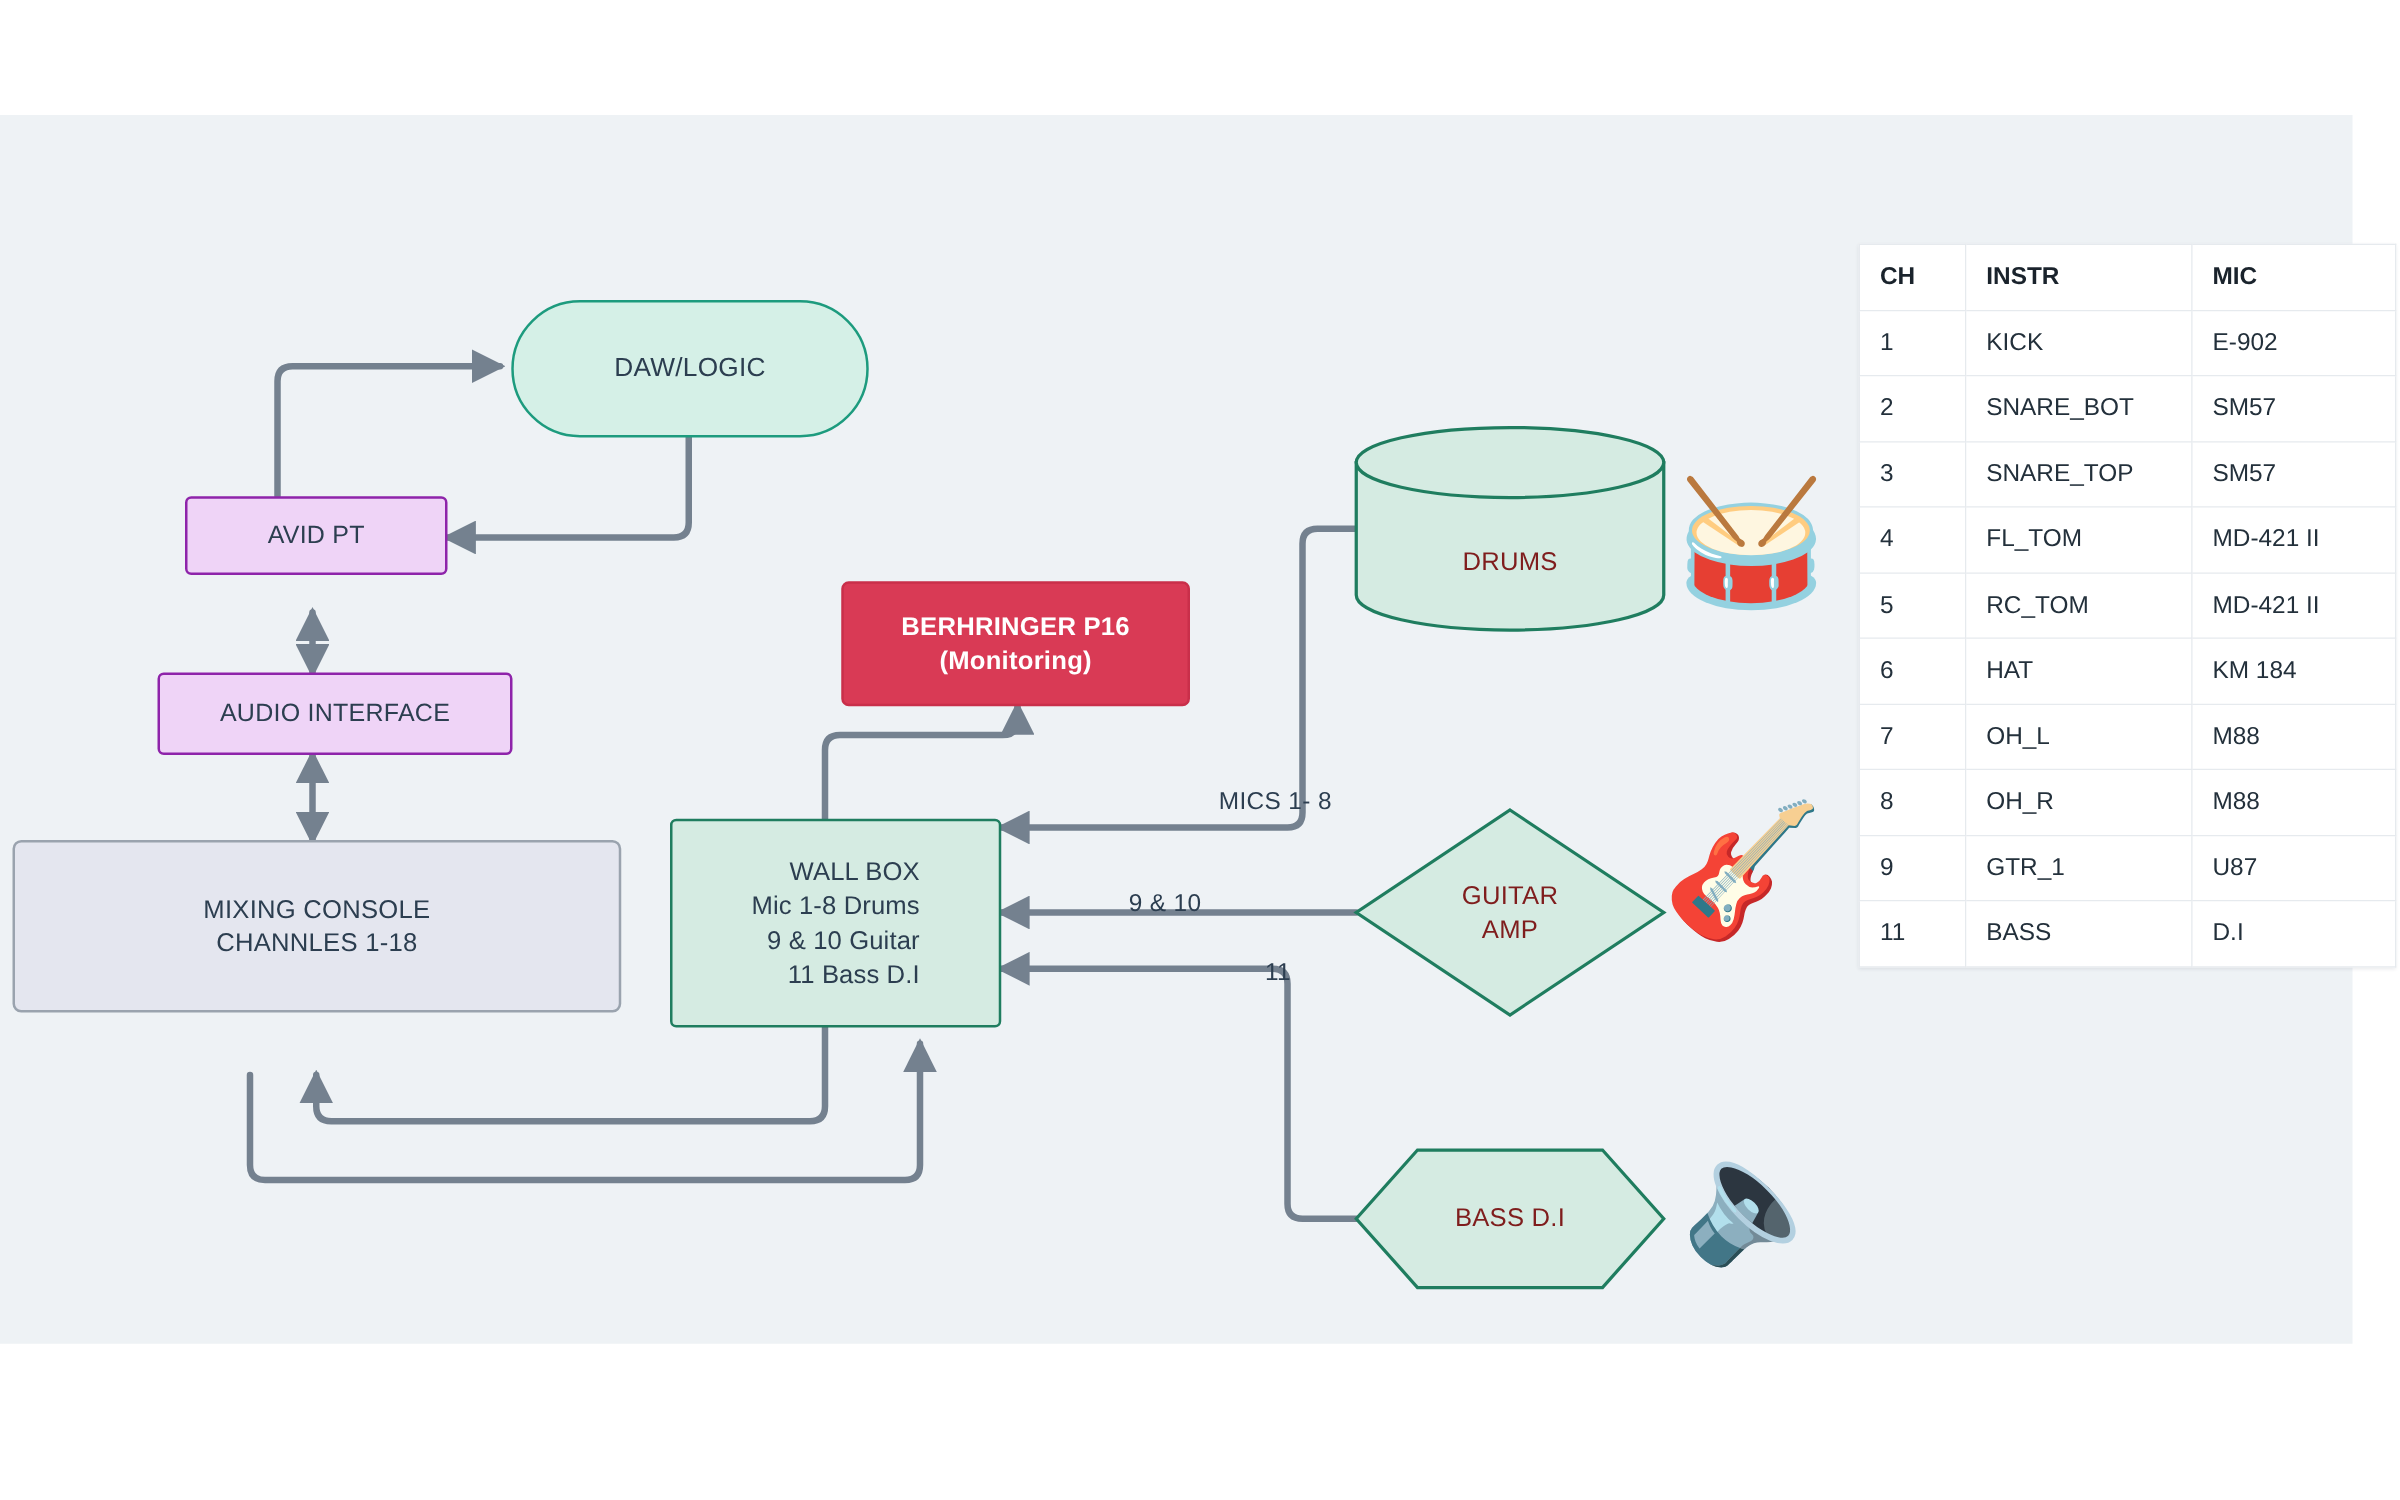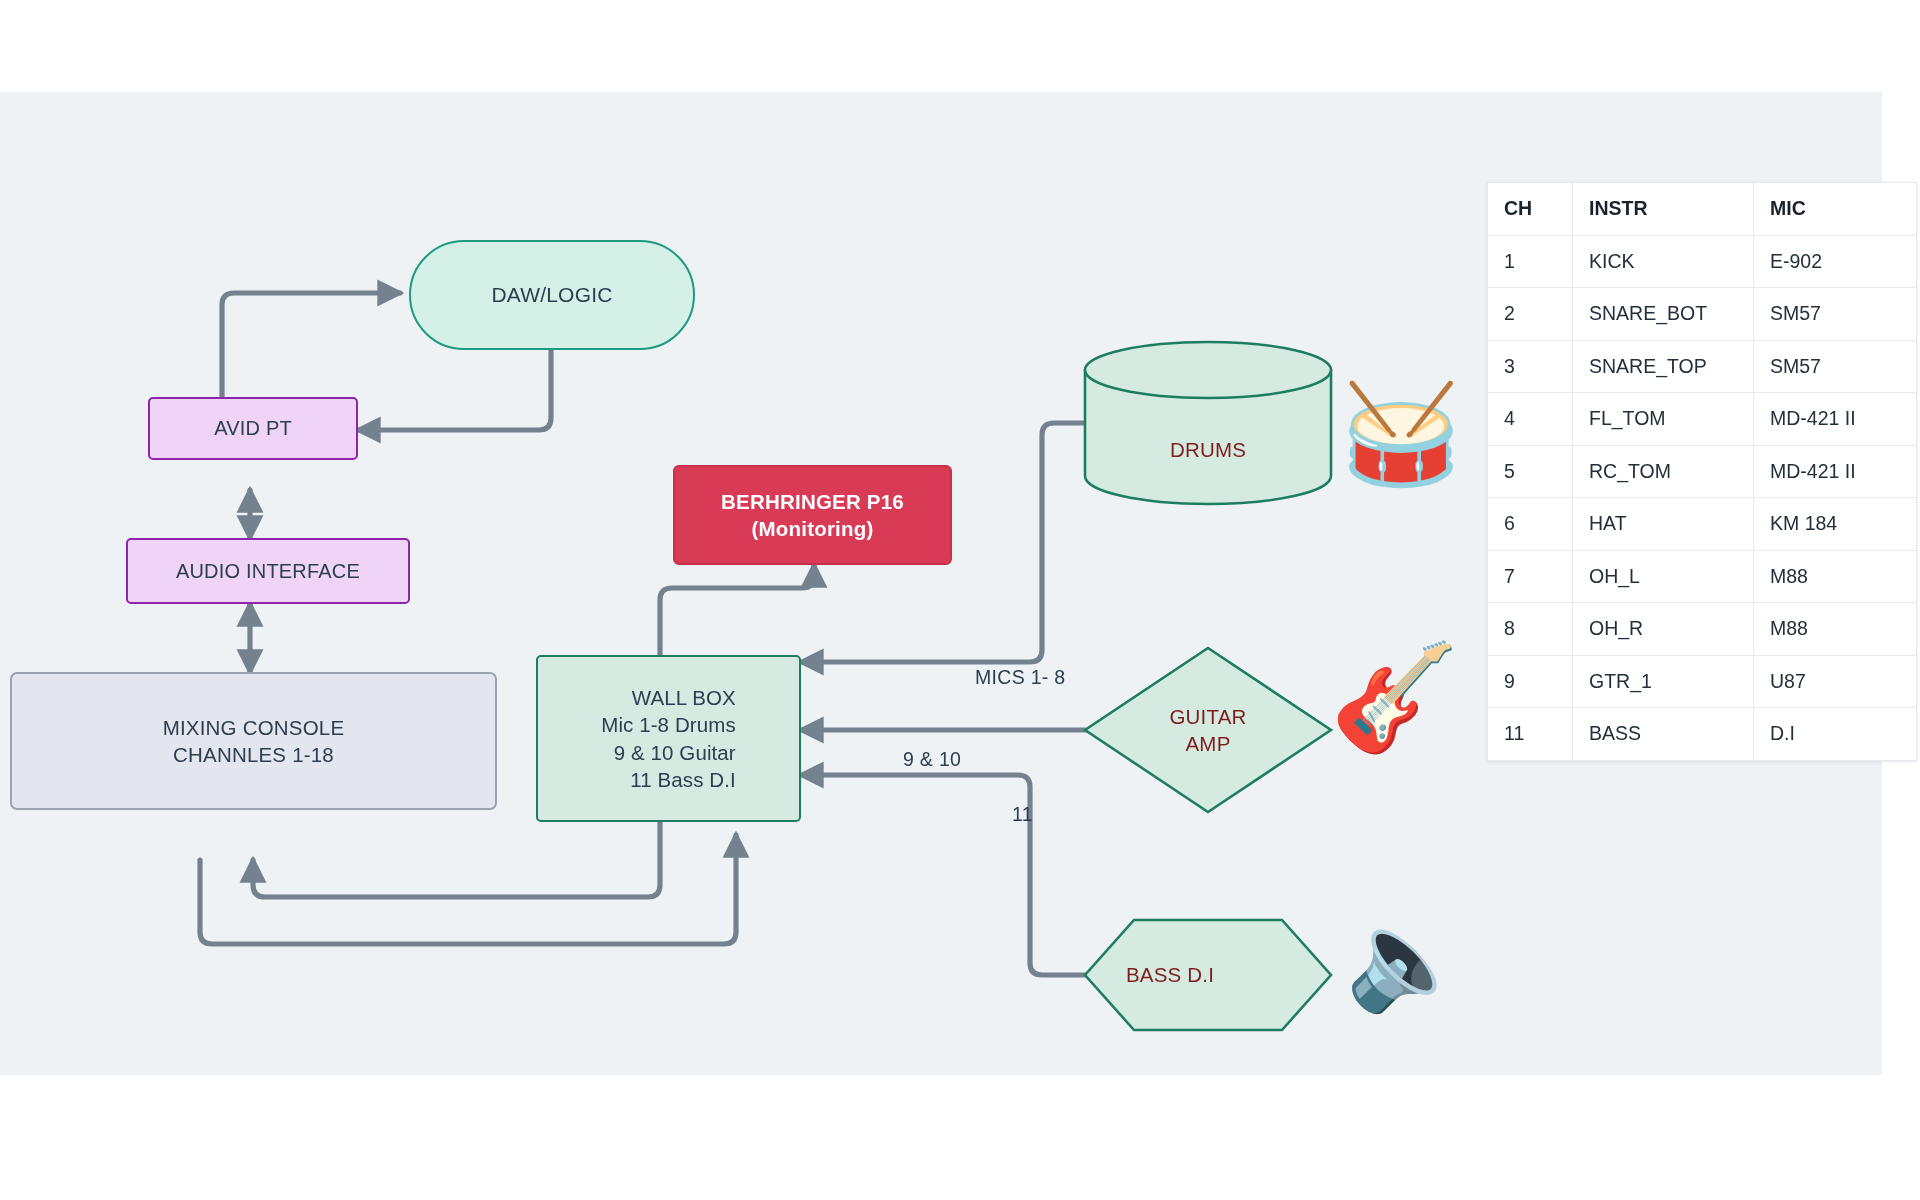--- a/index.html
+++ b/index.html
@@ -113,35 +113,34 @@
     letter-spacing: 0.2px;
   }
 
   
   .edge-label {
     position: absolute;
     color: #2c3e50;
     font-size: 19.5px;
     letter-spacing: 0.3px;
     white-space: nowrap;
-    margin-top: 36px;
   }
 
   
   .emoji {
     position: absolute;
     line-height: 1;
     user-select: none;
   }
 
   
   #spec-table {
     position: absolute;
     left: 1487px;
-    top: 182px;
+    top: 195px;
     border-collapse: collapse;
     background: #ffffff;
     font-size: 19.5px;
     color: #23303b;
     box-shadow: 0 1px 3px rgba(30,40,55,0.10);
   }
   #spec-table th, #spec-table td {
     border: 1px solid #e6eaee;
     text-align: left;
     padding: 0 16px;
@@ -247,21 +246,21 @@
     <span>DRUMS</span>
   </div>
 
   <div class="shape-label" style="left:1085px; top:700px; width:246px; height:62px;">
     <div>
       <div>GUITAR</div>
       <div>AMP</div>
     </div>
   </div>
 
-  <div class="shape-label" style="left:1047px; top:950px; width:246px; height:50px;align-items:center;">
+  <div class="shape-label" style="left:1085px; top:950px; width:246px; height:50px;align-items:center;">
     <span>BASS D.I</span>
   </div>
 
   <div class="edge-label" style="left:975px; top:630px;">MICS 1- 8</div>
   <div class="edge-label" style="left:903px; top:712px;">9 &amp; 10</div>
   <div class="edge-label" style="left:1012px; top:767px;">11</div>
 
   <div class="emoji" style="left:1340px; top:385px; font-size:98px;">🥁</div>
   <div class="emoji" style="left:1330px; top:645px; font-size:104px;">🎸</div>
   <div class="emoji" style="left:1345px; top:910px; font-size:98px;">🔈</div>

